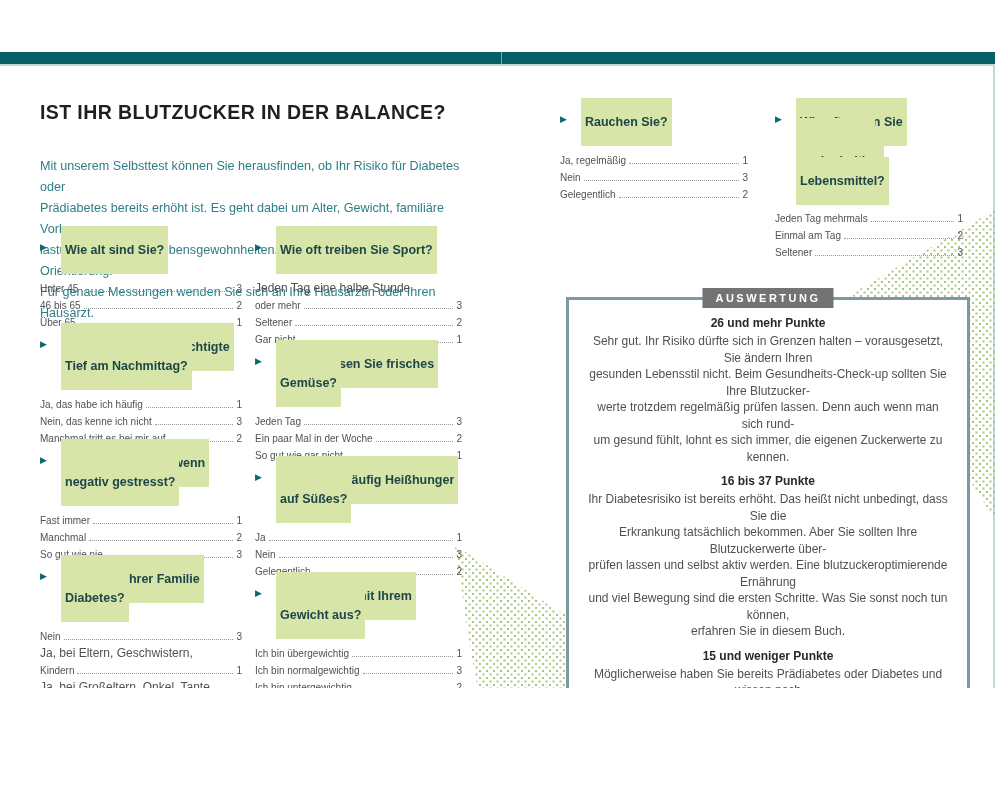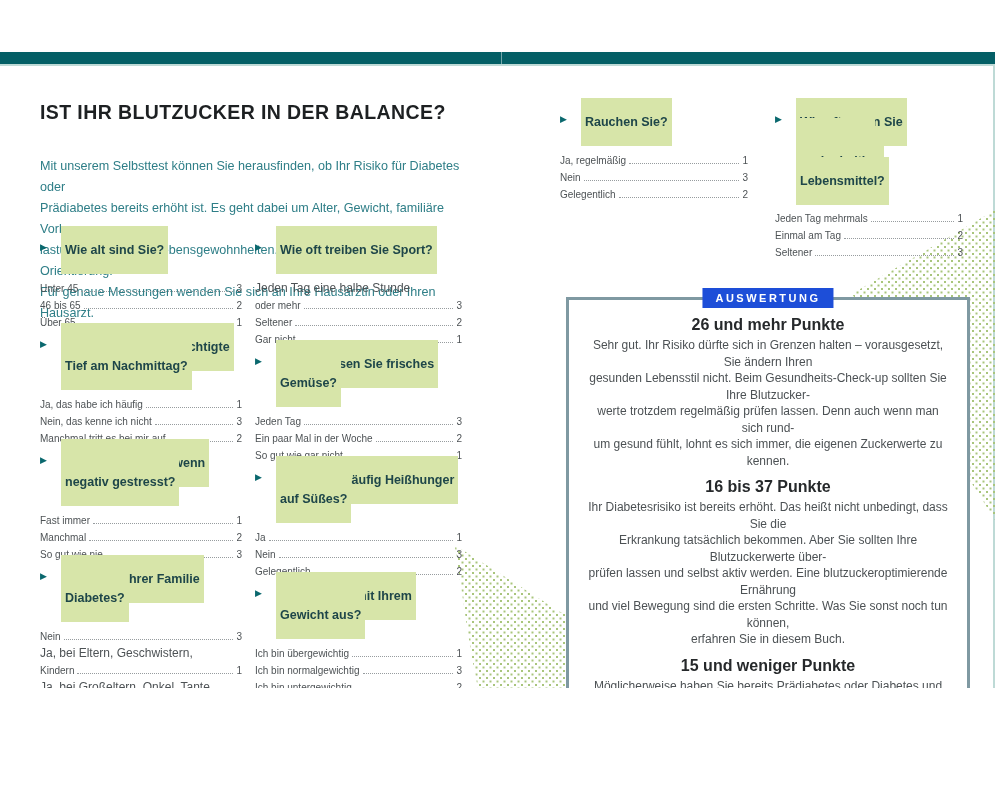--- a/index.html
+++ b/index.html
@@ -70,25 +70,25 @@
   .leader{flex:1;border-bottom:1.5px dotted #979c9f;margin:0 3px 3px 3px;min-width:8px;}
   .apoints{white-space:nowrap;}
 
   
   .eval-box{
     position:absolute;left:566px;top:297px;width:364px;z-index:2;
     background:#ffffff;border:3px solid #7f99a2;padding:14px 17px 14px 17px;
   }
   .eval-label{
     position:absolute;left:50%;top:-12px;transform:translateX(-50%);
-    background:#1d4ed8;color:#ffffff;font-size:11px;font-weight:bold;
+    background:#737373;color:#ffffff;font-size:11px;font-weight:bold;
     letter-spacing:2.5px;padding:4px 13px;white-space:nowrap;
   }
   .eval-section .ehead{
-    text-align:center;font-size:16px;font-weight:bold;color:#26292b;
+    text-align:center;font-size:12px;font-weight:bold;color:#26292b;
     margin:9px 0 3px 0;
   }
   .eval-section:first-of-type .ehead{margin-top:2px;}
   .eval-section .ebody{
     text-align:center;font-size:12px;line-height:16.5px;color:#4c5154;white-space:pre-line;
   }
 
   
   .footer{
     position:absolute;top:707px;z-index:3;display:flex;align-items:baseline;

